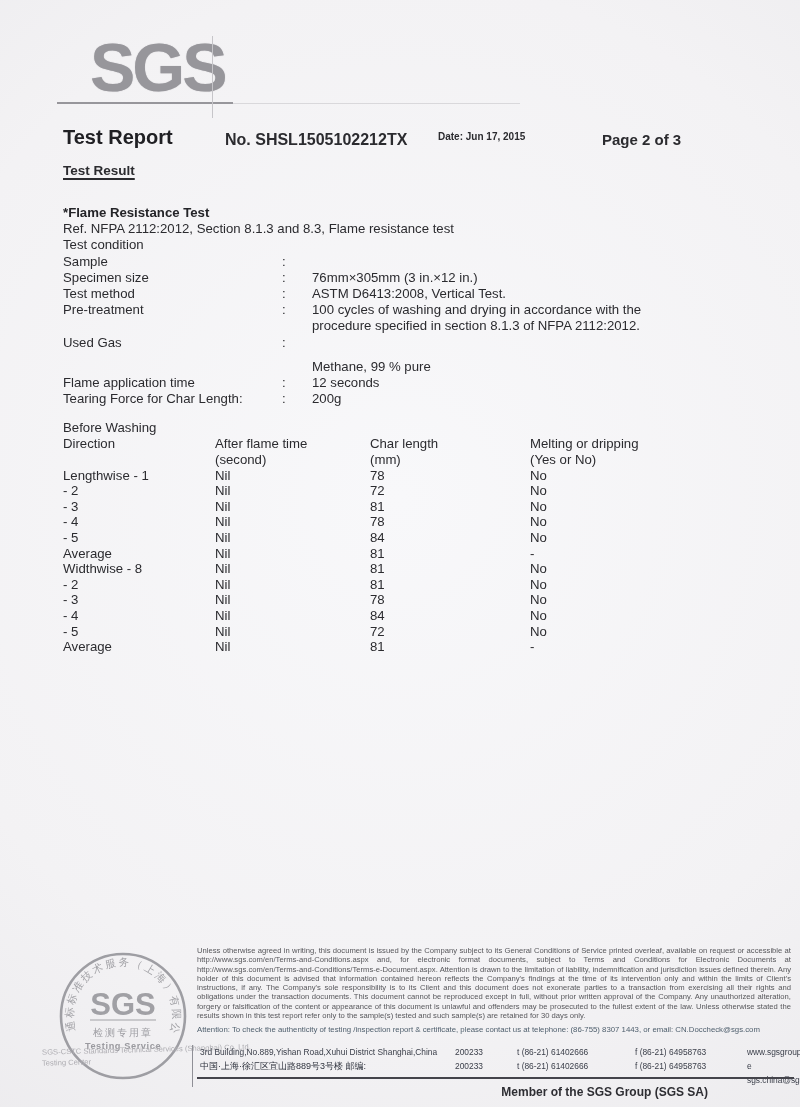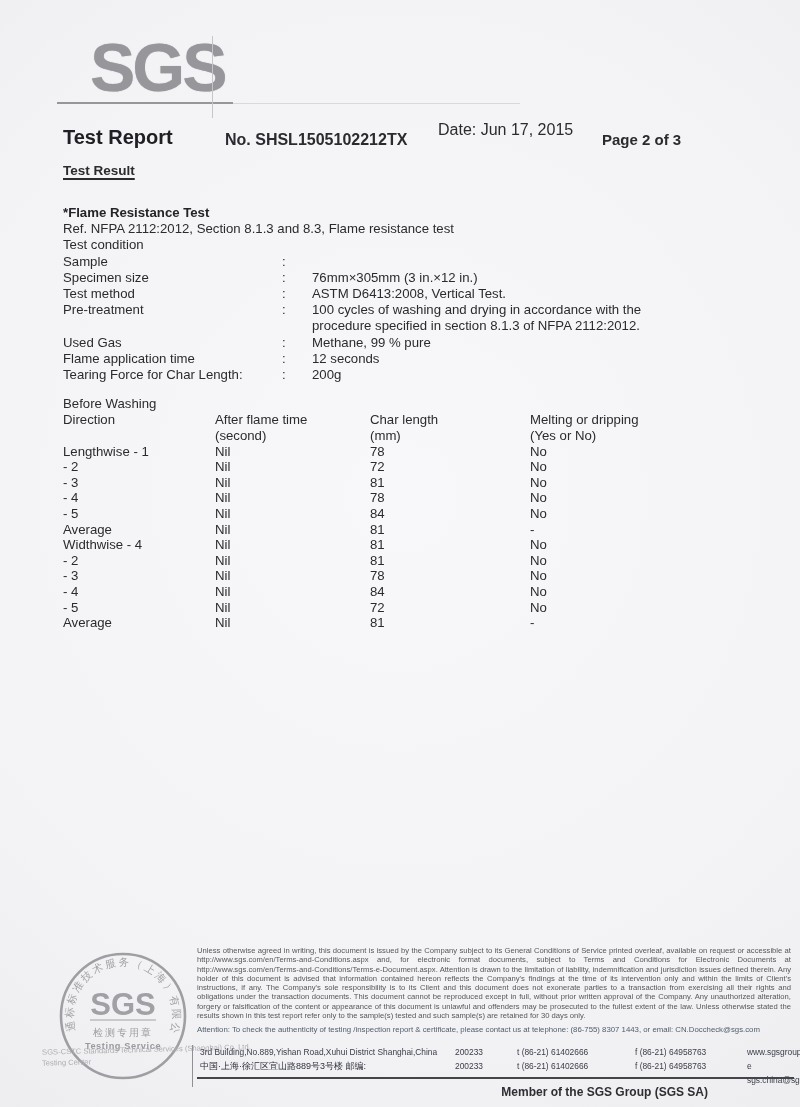--- a/index.html
+++ b/index.html
@@ -19,21 +19,21 @@
     font-size:68px;font-weight:bold;letter-spacing:-3px;
     color:#97969b;transform:scaleY(1.02);
     text-shadow:0 0 1px #b9b8bc;
   }
   .logo-underline{position:absolute;left:57px;top:102px;width:176px;height:2px;background:#97969b;}
   .logo-underline-faint{position:absolute;left:233px;top:103px;width:287px;height:1px;background:#d9d8db;}
   .logo-vline{position:absolute;left:212px;top:36px;width:1px;height:82px;background:#c6c5c9;}
   
   .hdr-title{position:absolute;left:63px;top:126px;font-size:20px;font-weight:bold;color:#202024;}
   .hdr-no{position:absolute;left:225px;top:131px;font-size:16px;font-weight:bold;}
-  .hdr-date{position:absolute;left:438px;top:121px;font-size:16px;font-weight:normal;}
+  .hdr-date{position:absolute;left:438px;top:131px;font-size:10px;font-weight:bold;}
   .hdr-page{position:absolute;left:602px;top:131px;font-size:15px;font-weight:bold;}
   .sec-heading{
     position:absolute;left:63px;top:163px;font-size:13.5px;font-weight:bold;
     text-decoration:underline;text-underline-offset:3px;text-decoration-thickness:1.5px;
   }
   
   .main{
     position:absolute;left:63px;top:205px;width:690px;
     font-size:13.2px;line-height:16.2px;color:#2b2b2f;
   }
@@ -130,21 +130,21 @@
           <span class="c-colon">:</span>
           <span class="c-value">
             <span class="c-line" style="display: block;">100 cycles of washing and drying in accordance with the</span>
             <span class="c-line" style="display: block;">procedure specified in section 8.1.3 of NFPA 2112:2012.</span>
           </span>
         </div>
         <div class="cond-row">
           <span class="c-label">Used Gas</span>
           <span class="c-colon">:</span>
           <span class="c-value">
-            <span class="c-line" style="display: block;">Methane, 99 % pure</span>
+            <span class="c-line" style="display: block; margin-top: 24px;">Methane, 99 % pure</span>
           </span>
         </div>
         <div class="cond-row">
           <span class="c-label">Flame application time</span>
           <span class="c-colon">:</span>
           <span class="c-value">
             <span class="c-line" style="display: block;">12 seconds</span>
           </span>
         </div>
         <div class="cond-row">
@@ -205,21 +205,21 @@
           <span class="t-c t-c2">84</span>
           <span class="t-c t-c3">No</span>
         </div>
         <div class="t-row">
           <span class="t-c t-c0">Average</span>
           <span class="t-c t-c1">Nil</span>
           <span class="t-c t-c2">81</span>
           <span class="t-c t-c3">-</span>
         </div>
         <div class="t-row">
-          <span class="t-c t-c0">Widthwise - 4</span>
+          <span class="t-c t-c0">Widthwise - 8</span>
           <span class="t-c t-c1">Nil</span>
           <span class="t-c t-c2">81</span>
           <span class="t-c t-c3">No</span>
         </div>
         <div class="t-row">
           <span class="t-c t-c0">- 2</span>
           <span class="t-c t-c1">Nil</span>
           <span class="t-c t-c2">81</span>
           <span class="t-c t-c3">No</span>
         </div>

